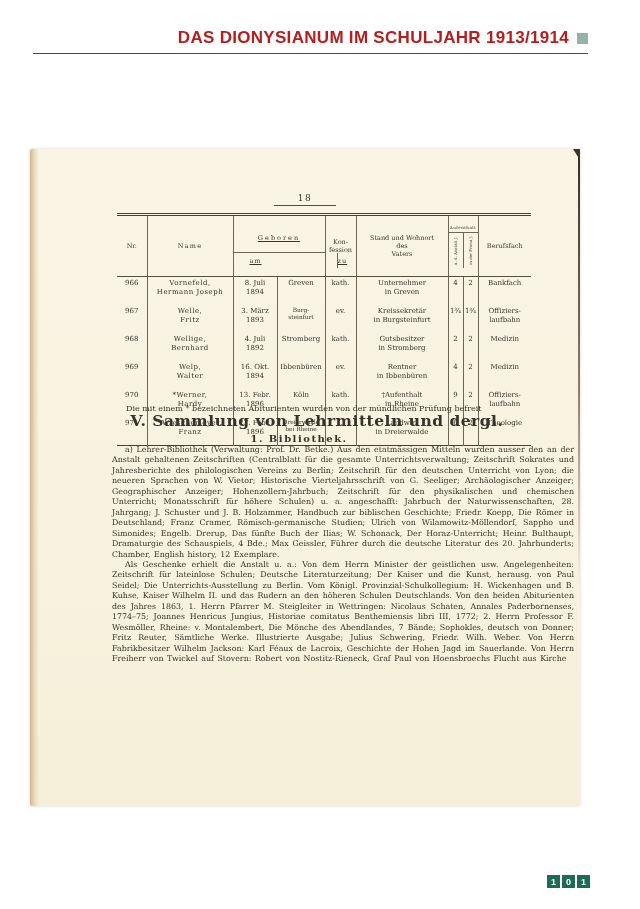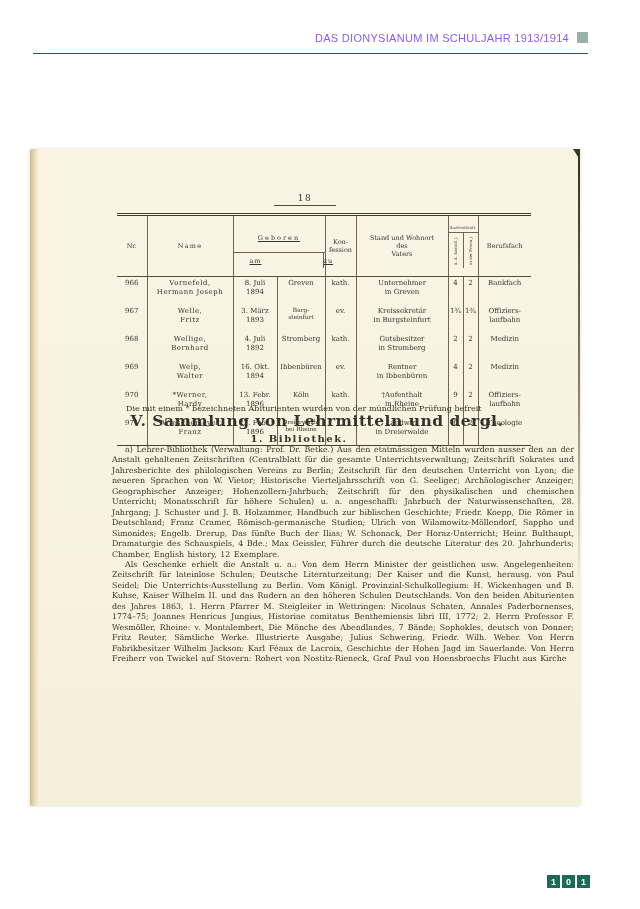--- a/index.html
+++ b/index.html
@@ -2,22 +2,22 @@
 <html><head>
 <meta charset="utf-8">
 <style>
   html,body{margin:0;padding:0;background:#ffffff;}
   .screen{position:relative;width:640px;height:909px;background:#ffffff;overflow:hidden;
           font-family:"DejaVu Serif","Liberation Serif",serif;}
 
   
   .site-header{position:absolute;top:28px;left:33px;width:555px;text-align:right;
                font-family:"Liberation Sans","DejaVu Sans",sans-serif;}
-  .site-title{display:inline-block;vertical-align:middle;color:#8b5cf6;font-weight:normal;
-              font-size:11px;letter-spacing:.3px;}
+  .site-title{display:inline-block;vertical-align:middle;color:#b91c1c;font-weight:bold;
+              font-size:17px;letter-spacing:.3px;}
   .accent-square{display:inline-block;vertical-align:middle;width:11px;height:11px;
                  background:#94b2a5;margin-left:8px;}
   .header-rule{position:absolute;top:53px;left:33px;width:555px;height:1px;background:#1d5e50;}
 
   
   .scan{position:absolute;left:30px;top:149px;width:550px;height:657px;
         background:linear-gradient(180deg,#f9f4e4 0%,#f8f3e0 55%,#f6efd9 100%);
         border-radius:0;box-shadow:0 0 3px rgba(120,100,60,.25);color:#37322a;}
   .paper-left-edge{position:absolute;left:0;top:0;bottom:0;width:9px;border-radius:2px 0 0 2px;
         background:linear-gradient(90deg,#cdb98f 0%,#e6d9b6 45%,rgba(248,243,224,0) 100%);}
@@ -41,21 +41,21 @@
   table.abi th,table.abi td{border-left:1px solid #6e6654;padding:2px 1px;text-align:center;
             white-space:pre-line;font-weight:normal;color:#37322a;}
   table.abi th:first-child,table.abi td:first-child{border-left:none;}
   table.abi thead th{border-bottom:1px solid #55503e;vertical-align:middle;font-size:6.5px;height:44px;padding:0 1px;}
   table.abi td{vertical-align:top;}
   .sp{letter-spacing:1.2px;}
   .geb-wrap{display:flex;flex-direction:column;height:44px;text-decoration:underline;}
   .geb-top{flex:1;display:flex;align-items:center;justify-content:center;border-bottom:1px solid #6e6654;letter-spacing:2px;}
   .geb-sub{height:15px;display:flex;align-items:center;gap:45px;}
   .geb-sub span{flex:0 0 44px;letter-spacing:1px;}
-  .geb-sub span+span{flex:1;border-left:1px solid #6e6654;height:100%;display:flex;align-items:center;justify-content:center;}
+  .geb-sub span+span{flex:1;border-left:1px solid #6e6654;height:100%;display:flex;align-items:center;justify-content:center;margin-left:14px;}
   .geb-sub span:first-child{height:100%;display:flex;align-items:center;justify-content:center;}
   .auf-wrap{display:flex;flex-direction:column;height:44px;font-size:4px;}
   .auf-top{height:8px;line-height:8px;border-bottom:1px solid #6e6654;overflow:hidden;letter-spacing:.5px;}
   .auf-sub{flex:1;display:flex;}
   .auf-sub span{flex:1;writing-mode:vertical-rl;transform:rotate(180deg);
                 display:flex;align-items:center;justify-content:center;line-height:1;}
   .auf-sub span+span{border-right:1px solid #6e6654;}
   td.name-cell{letter-spacing:.5px;}
   td.small-zu{font-size:5.8px;}
   table.abi td{height:24px;}

